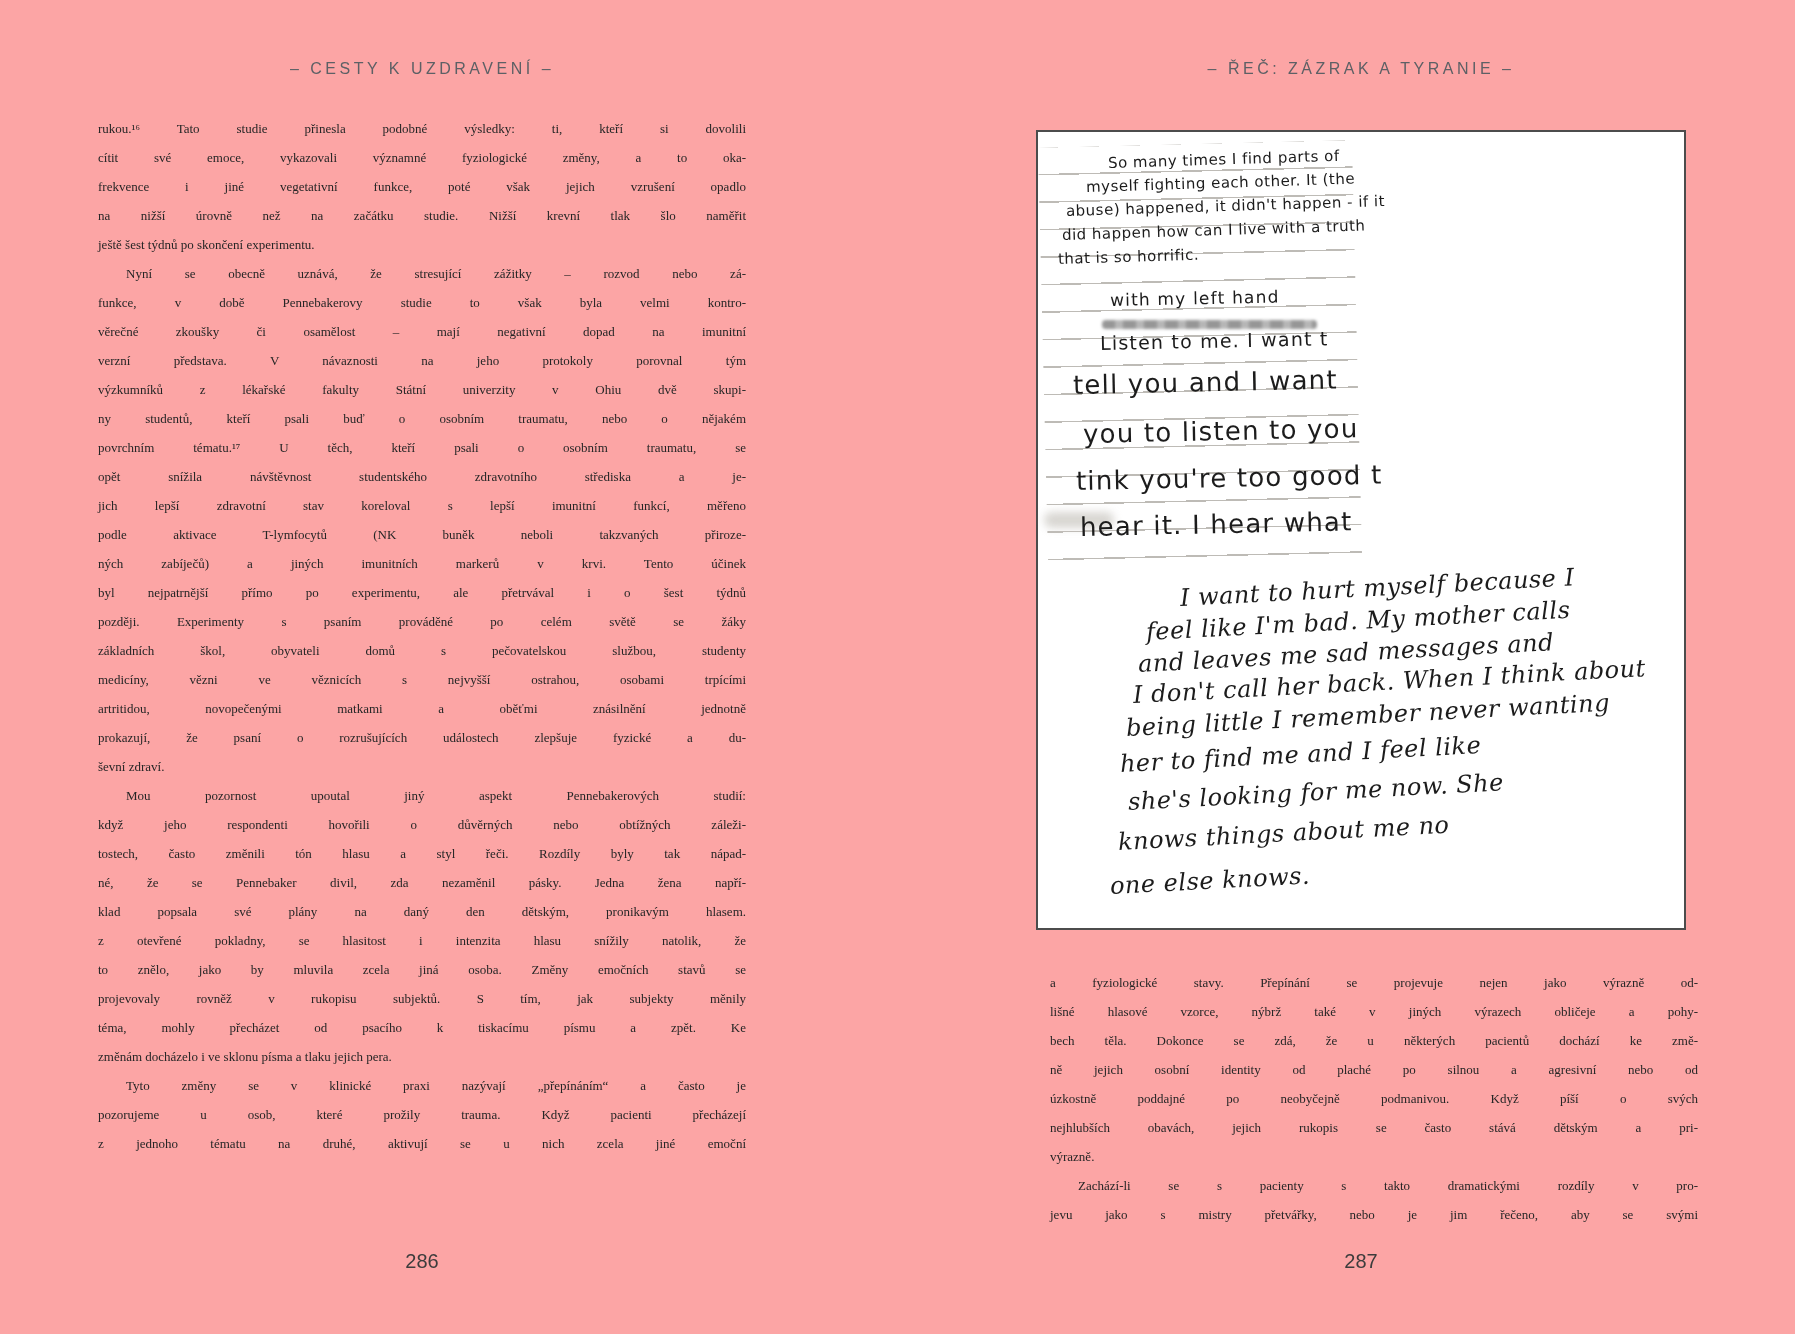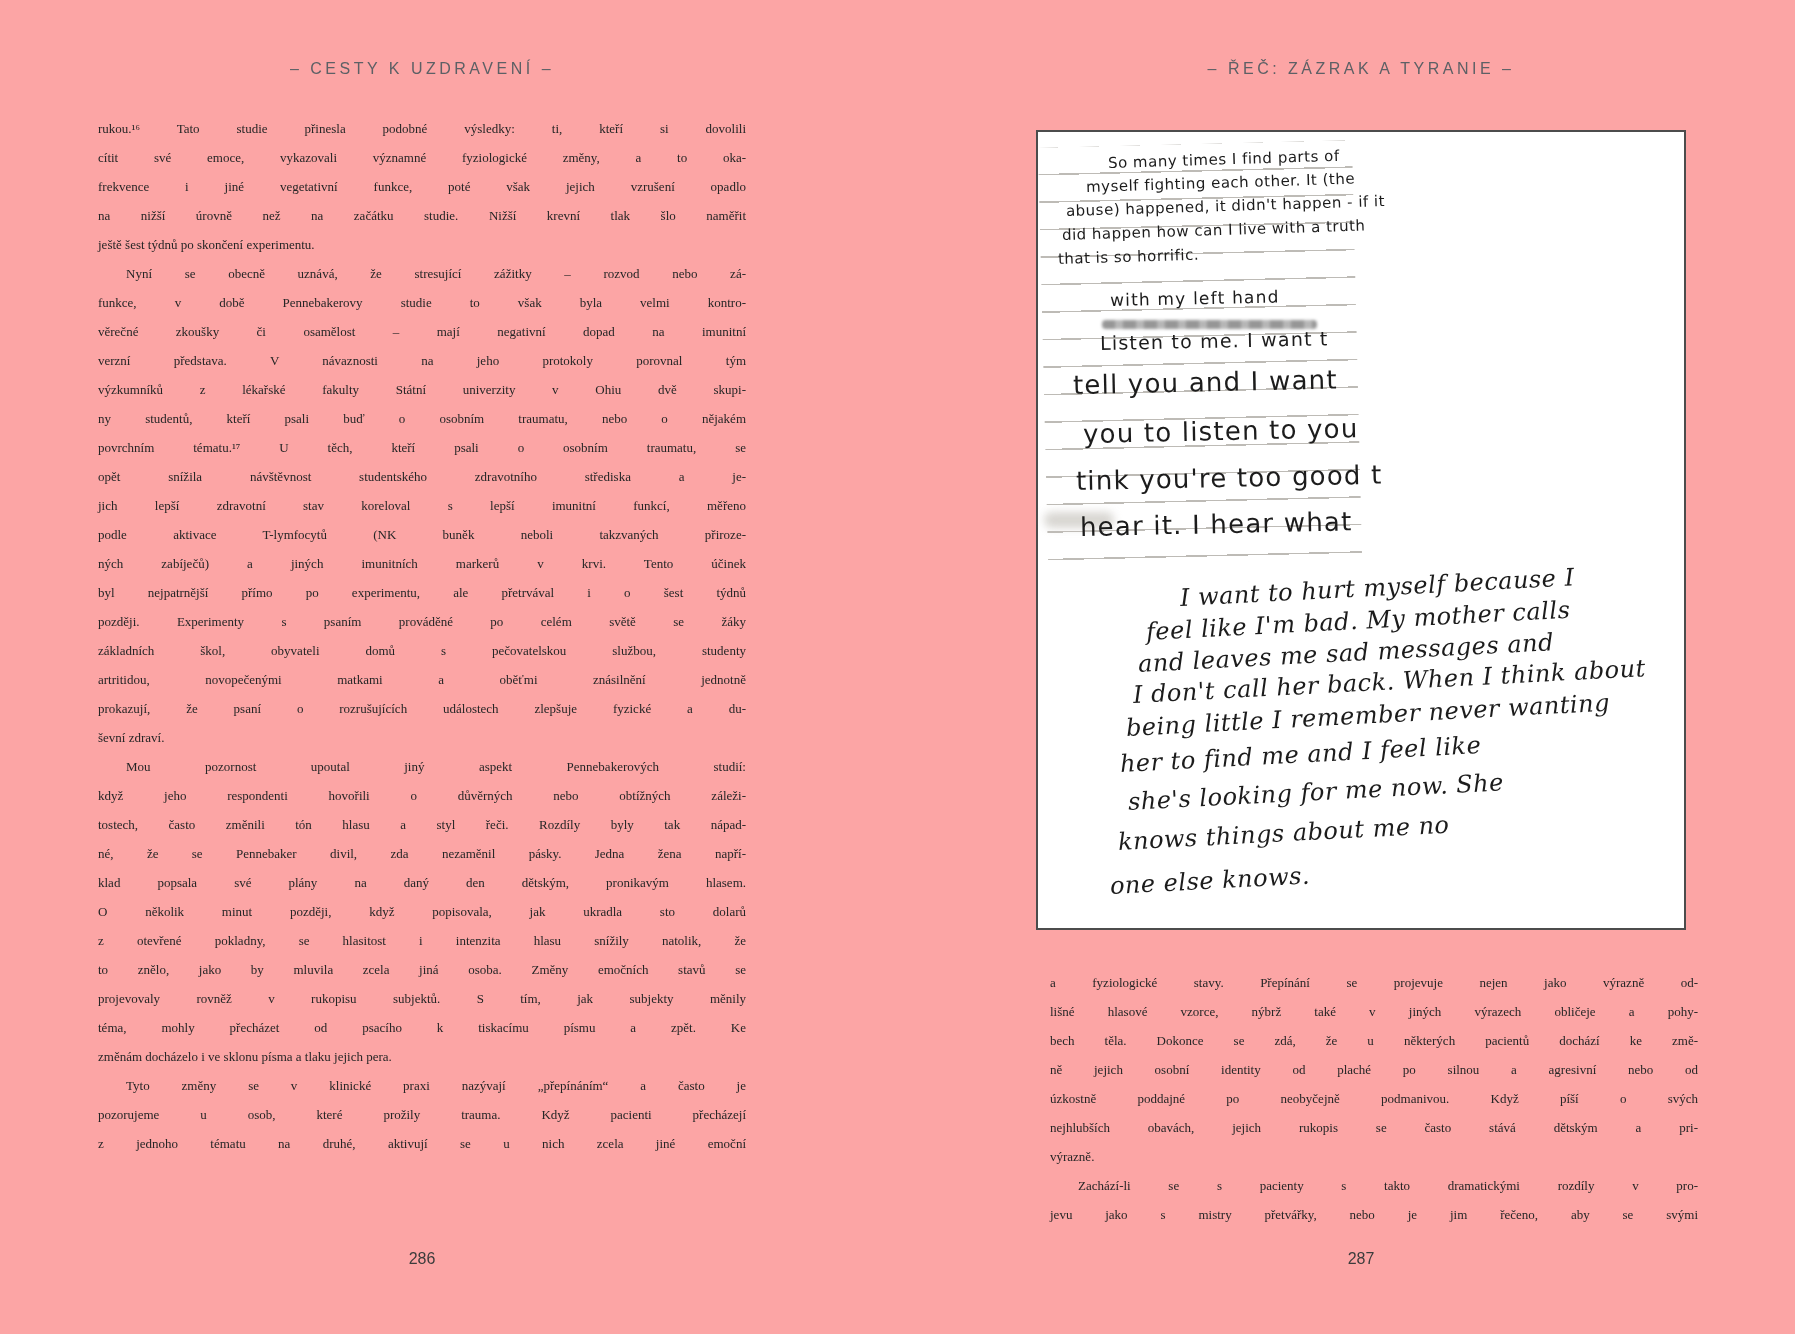--- a/index.html
+++ b/index.html
@@ -10,21 +10,21 @@
           letter-spacing:3.5px;color:#5d6065;}
   .col-left{left:98px;width:648px;}
   .col-right{left:1036px;width:650px;}
   .text-block{position:absolute;width:648px;}
   #left-lines{left:98px;top:114px;}
   #right-lines{left:1036px;top:968px;margin-left:14px;}
   .bline{height:29px;line-height:29px;font-size:13px;white-space:normal;}
   .bline.j{text-align:justify;text-align-last:justify;}
   .bline.ind{text-indent:28px;}
   .page-number{position:absolute;top:1250px;text-align:center;
-          font-family:"Liberation Sans","DejaVu Sans",sans-serif;font-size:16px;color:#3c3c3c;}
+          font-family:"Liberation Sans","DejaVu Sans",sans-serif;font-size:20px;color:#3c3c3c;}
   
   .hw-figure{position:absolute;left:1036px;top:130px;width:650px;height:800px;
           background:#ffffff;border:2px solid #4c4c4c;box-sizing:border-box;}
   .ruled{position:absolute;left:0px;top:16px;width:314px;height:438px;
           transform:rotate(-1.4deg);transform-origin:left top;opacity:.85;
           background:repeating-linear-gradient(to bottom,transparent 0px,transparent 26px,#b2afa9 26px,#b2afa9 27.5px);}
   .smudge{position:absolute;left:6px;top:380px;width:70px;height:16px;background:#c8c5bf;
           filter:blur(4px);border-radius:8px;opacity:.7;}
   .scribble{position:absolute;left:64px;top:188px;width:215px;height:9px;border-radius:4px;
           background:repeating-linear-gradient(90deg,#7d7d7d 0 13px,#a5a5a5 13px 21px);
@@ -54,29 +54,29 @@
         <div class="bline j">výzkumníků z lékařské fakulty Státní univerzity v Ohiu dvě skupi-</div>
         <div class="bline j">ny studentů, kteří psali buď o osobním traumatu, nebo o nějakém</div>
         <div class="bline j">povrchním tématu.¹⁷ U těch, kteří psali o osobním traumatu, se</div>
         <div class="bline j">opět snížila návštěvnost studentského zdravotního střediska a je-</div>
         <div class="bline j">jich lepší zdravotní stav koreloval s lepší imunitní funkcí, měřeno</div>
         <div class="bline j">podle aktivace T-lymfocytů (NK buněk neboli takzvaných přiroze-</div>
         <div class="bline j">ných zabíječů) a jiných imunitních markerů v krvi. Tento účinek</div>
         <div class="bline j">byl nejpatrnější přímo po experimentu, ale přetrvával i o šest týdnů</div>
         <div class="bline j">později. Experimenty s psaním prováděné po celém světě se žáky</div>
         <div class="bline j">základních škol, obyvateli domů s pečovatelskou službou, studenty</div>
+        <div class="bline j">medicíny, vězni ve věznicích s nejvyšší ostrahou, osobami trpícími</div>
         <div class="bline j">artritidou, novopečenými matkami a oběťmi znásilnění jednotně</div>
         <div class="bline j">prokazují, že psaní o rozrušujících událostech zlepšuje fyzické a du-</div>
         <div class="bline">ševní zdraví.</div>
         <div class="bline j ind">Mou pozornost upoutal jiný aspekt Pennebakerových studií:</div>
         <div class="bline j">když jeho respondenti hovořili o důvěrných nebo obtížných záleži-</div>
         <div class="bline j">tostech, často změnili tón hlasu a styl řeči. Rozdíly byly tak nápad-</div>
         <div class="bline j">né, že se Pennebaker divil, zda nezaměnil pásky. Jedna žena napří-</div>
         <div class="bline j">klad popsala své plány na daný den dětským, pronikavým hlasem.</div>
-        <div class="bline j">O několik minut později, když popisovala, jak ukradla sto dolarů</div>
         <div class="bline j">z otevřené pokladny, se hlasitost i intenzita hlasu snížily natolik, že</div>
         <div class="bline j">to znělo, jako by mluvila zcela jiná osoba. Změny emočních stavů se</div>
         <div class="bline j">projevovaly rovněž v rukopisu subjektů. S tím, jak subjekty měnily</div>
         <div class="bline j">téma, mohly přecházet od psacího k tiskacímu písmu a zpět. Ke</div>
         <div class="bline">změnám docházelo i ve sklonu písma a tlaku jejich pera.</div>
         <div class="bline j ind">Tyto změny se v klinické praxi nazývají „přepínáním“ a často je</div>
         <div class="bline j">pozorujeme u osob, které prožily trauma. Když pacienti přecházejí</div>
         <div class="bline j">z jednoho tématu na druhé, aktivují se u nich zcela jiné emoční</div>
       </div>
     <div class="page-number col-left">286</div>

